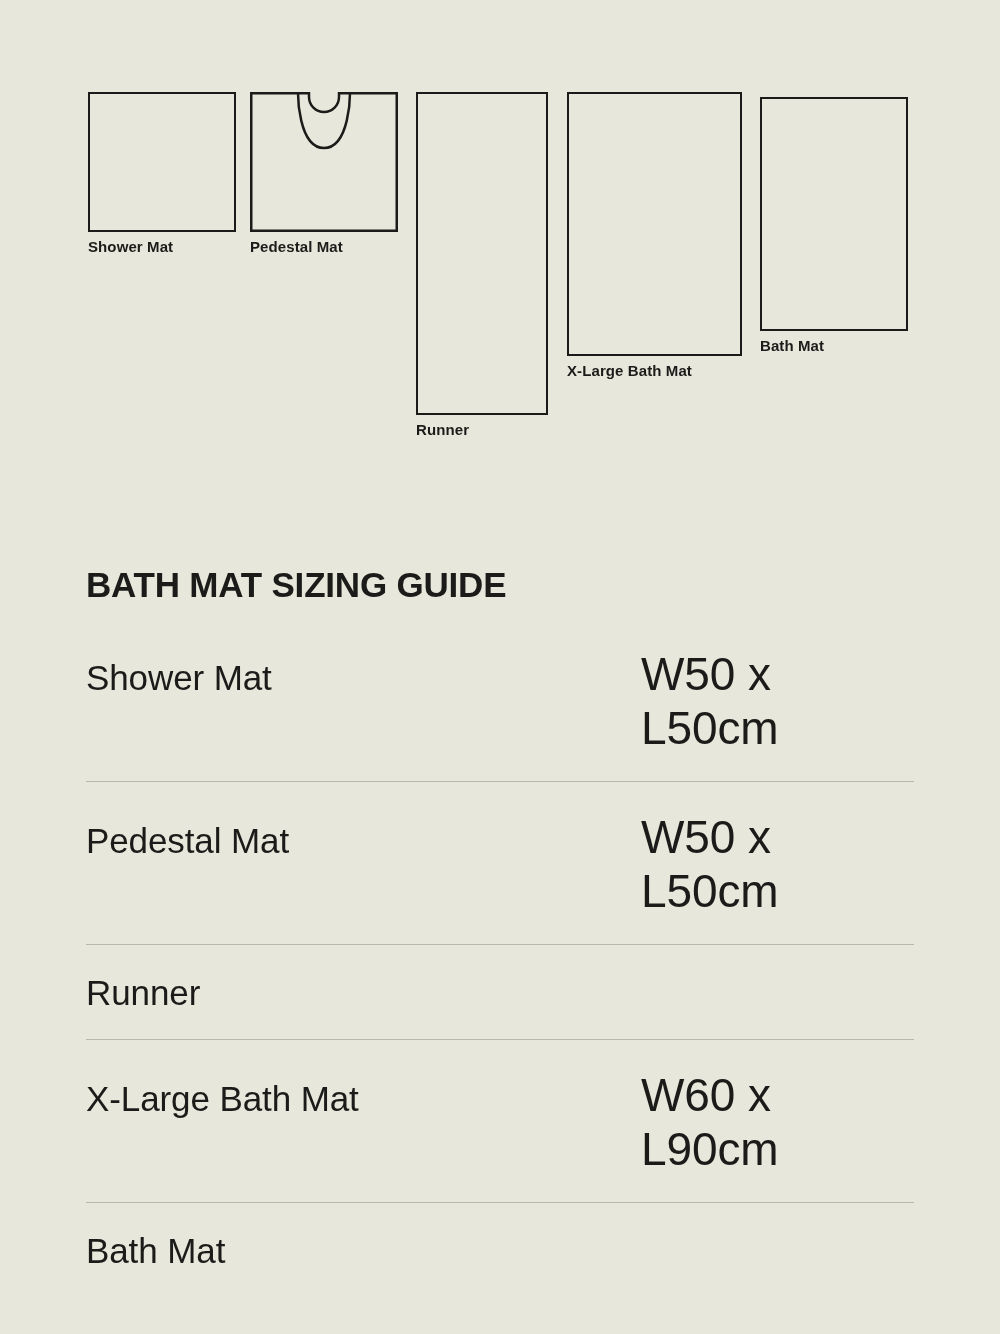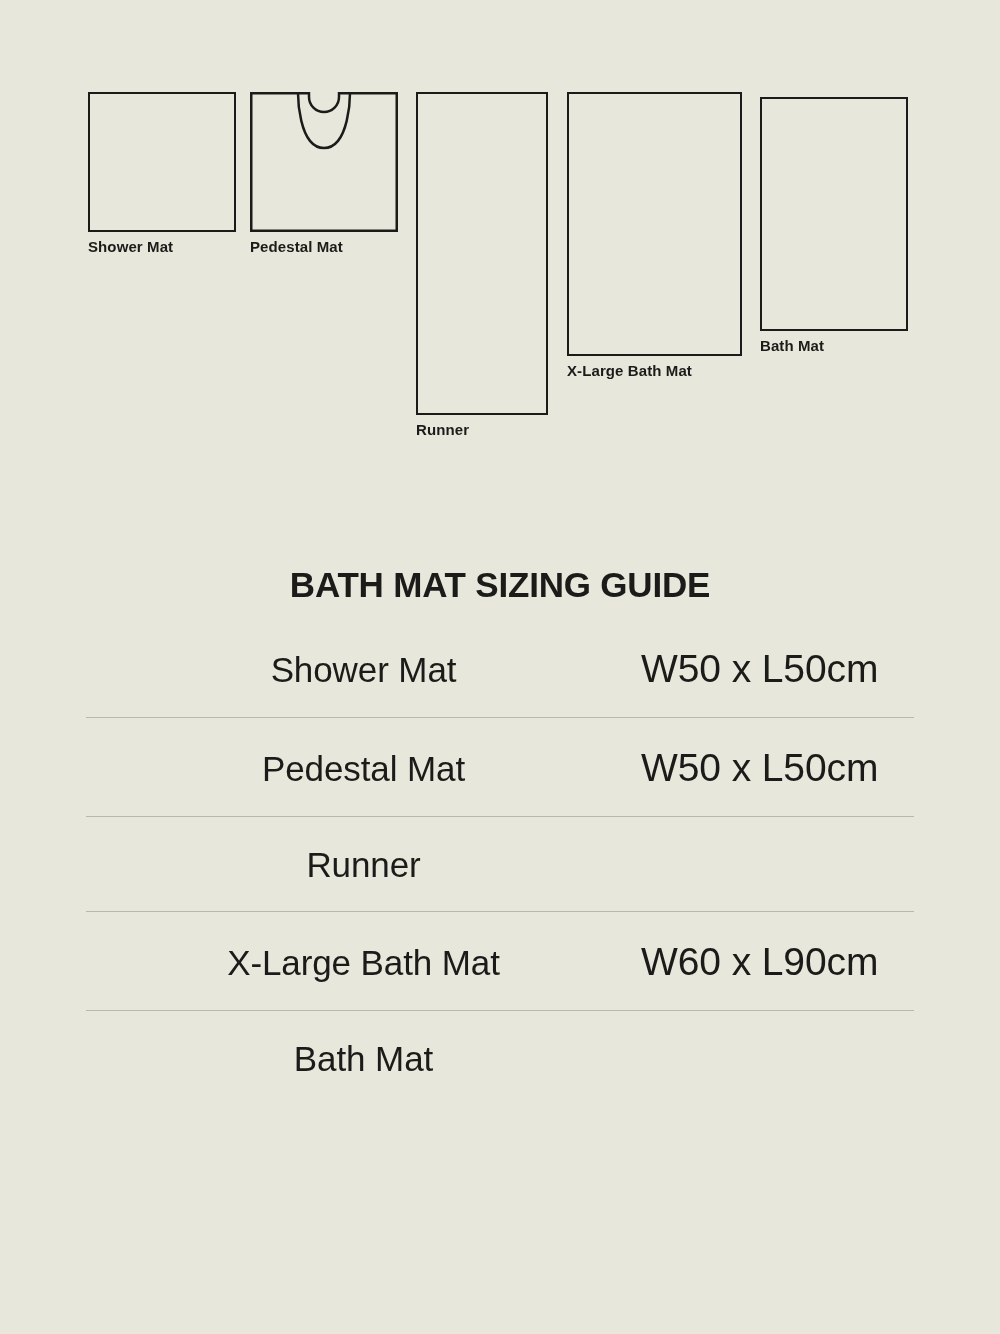--- a/index.html
+++ b/index.html
@@ -57,21 +57,20 @@
 
   #grp-bath     { left: 760px; top: 97px; }
   #grp-bath .shape { width: 148px; height: 234px; }
 
   
   #guide {
     position: absolute;
     left: 86px;
     top: 565px;
     width: 828px;
-    text-align: center;
   }
   #guide-title {
     font-size: 35px;
     font-weight: 700;
     letter-spacing: -0.2px;
     margin: 0 0 42px 0;
     color: #1b1b19;
   }
   .row {
     display: flex;
@@ -83,21 +82,21 @@
   .row:last-child { border-bottom: none; }
   .row + .row { padding-top: 28px; }
   .row-name {
     font-size: 35px;
     font-weight: 400;
     color: #1b1b19;
     flex: 0 0 555px;
     letter-spacing: -0.1px;
   }
   .row-size {
-    font-size: 39px;
+    font-size: 46px;
     font-weight: 400;
     color: #1b1b19;
     letter-spacing: -0.1px;
   }
 </style>
 </head>
 <body>
 
 <div id="diagram">
 

